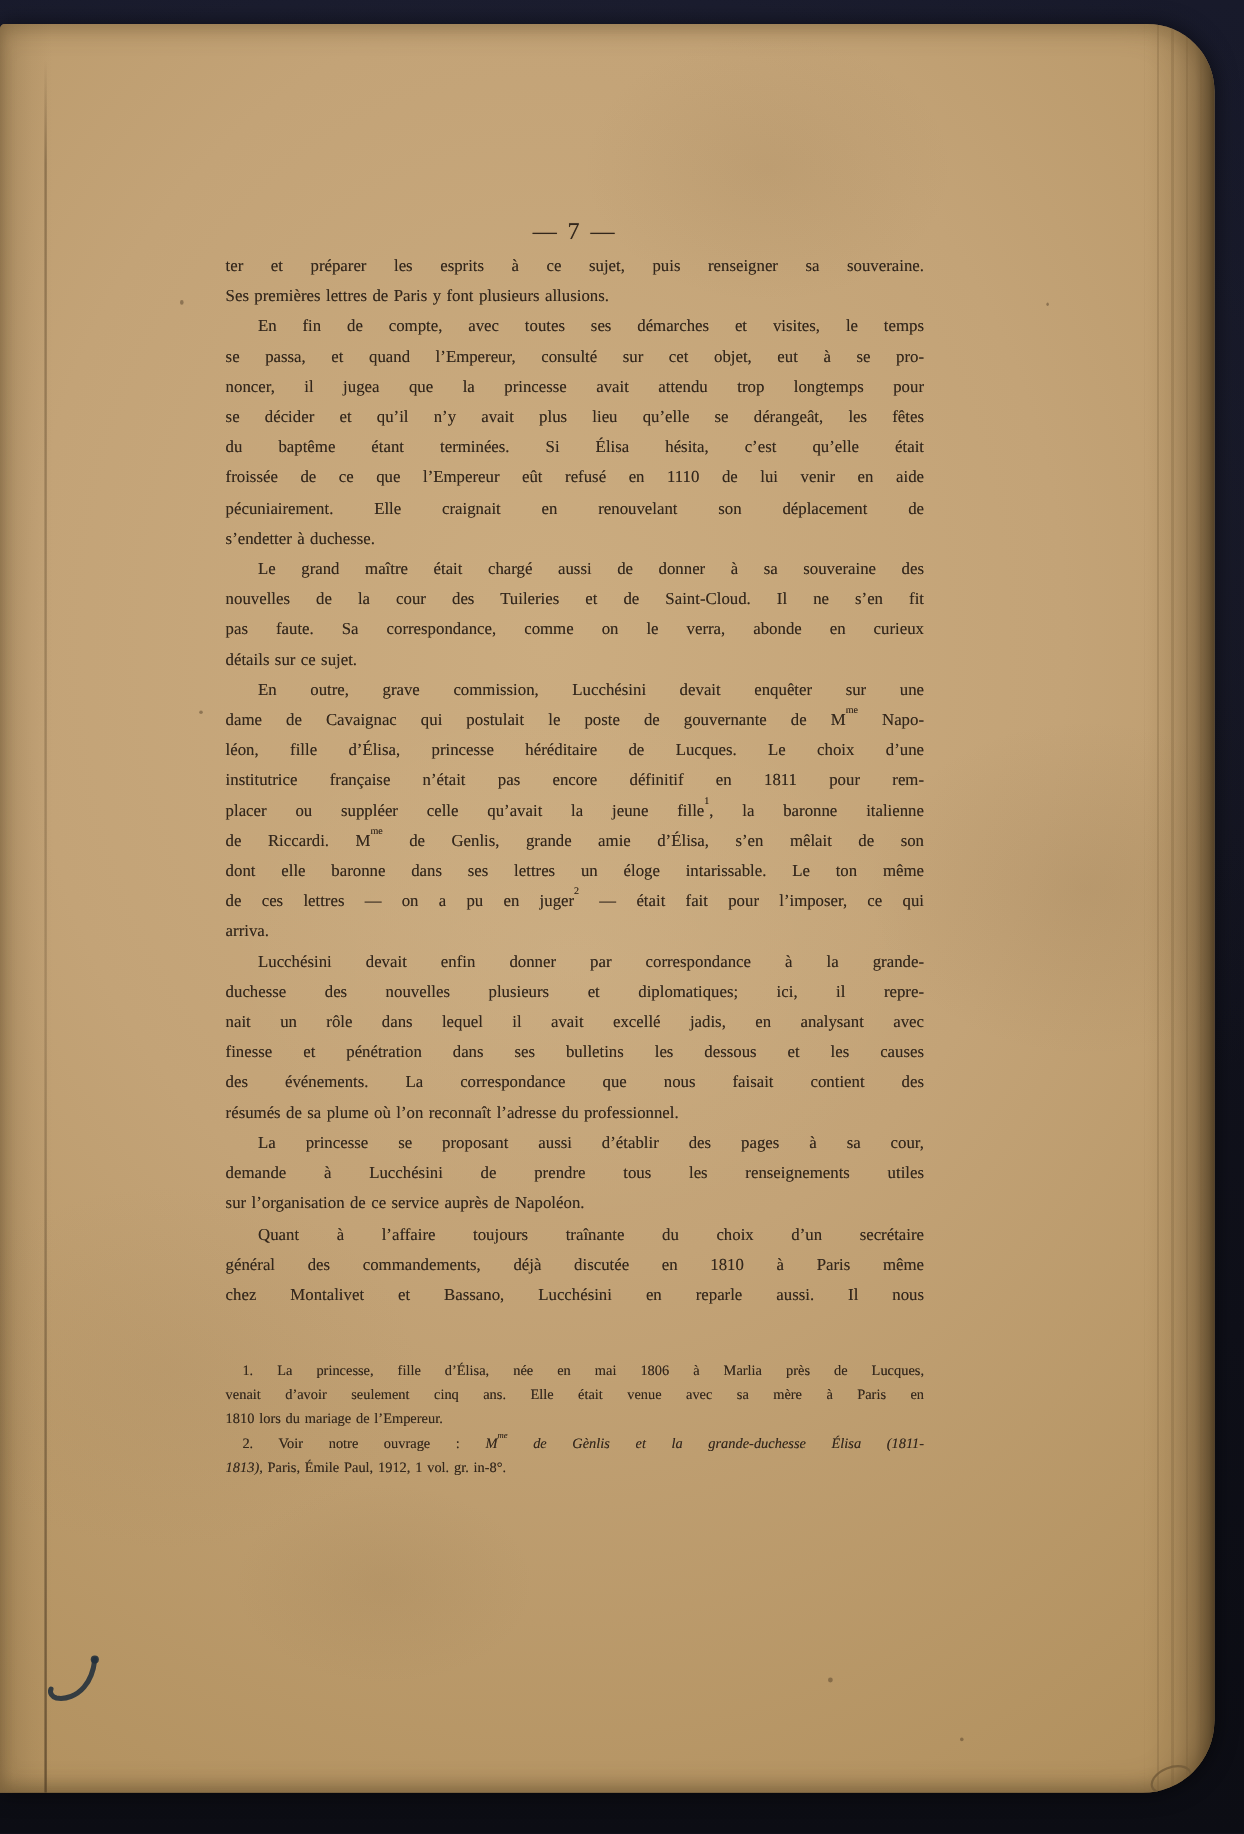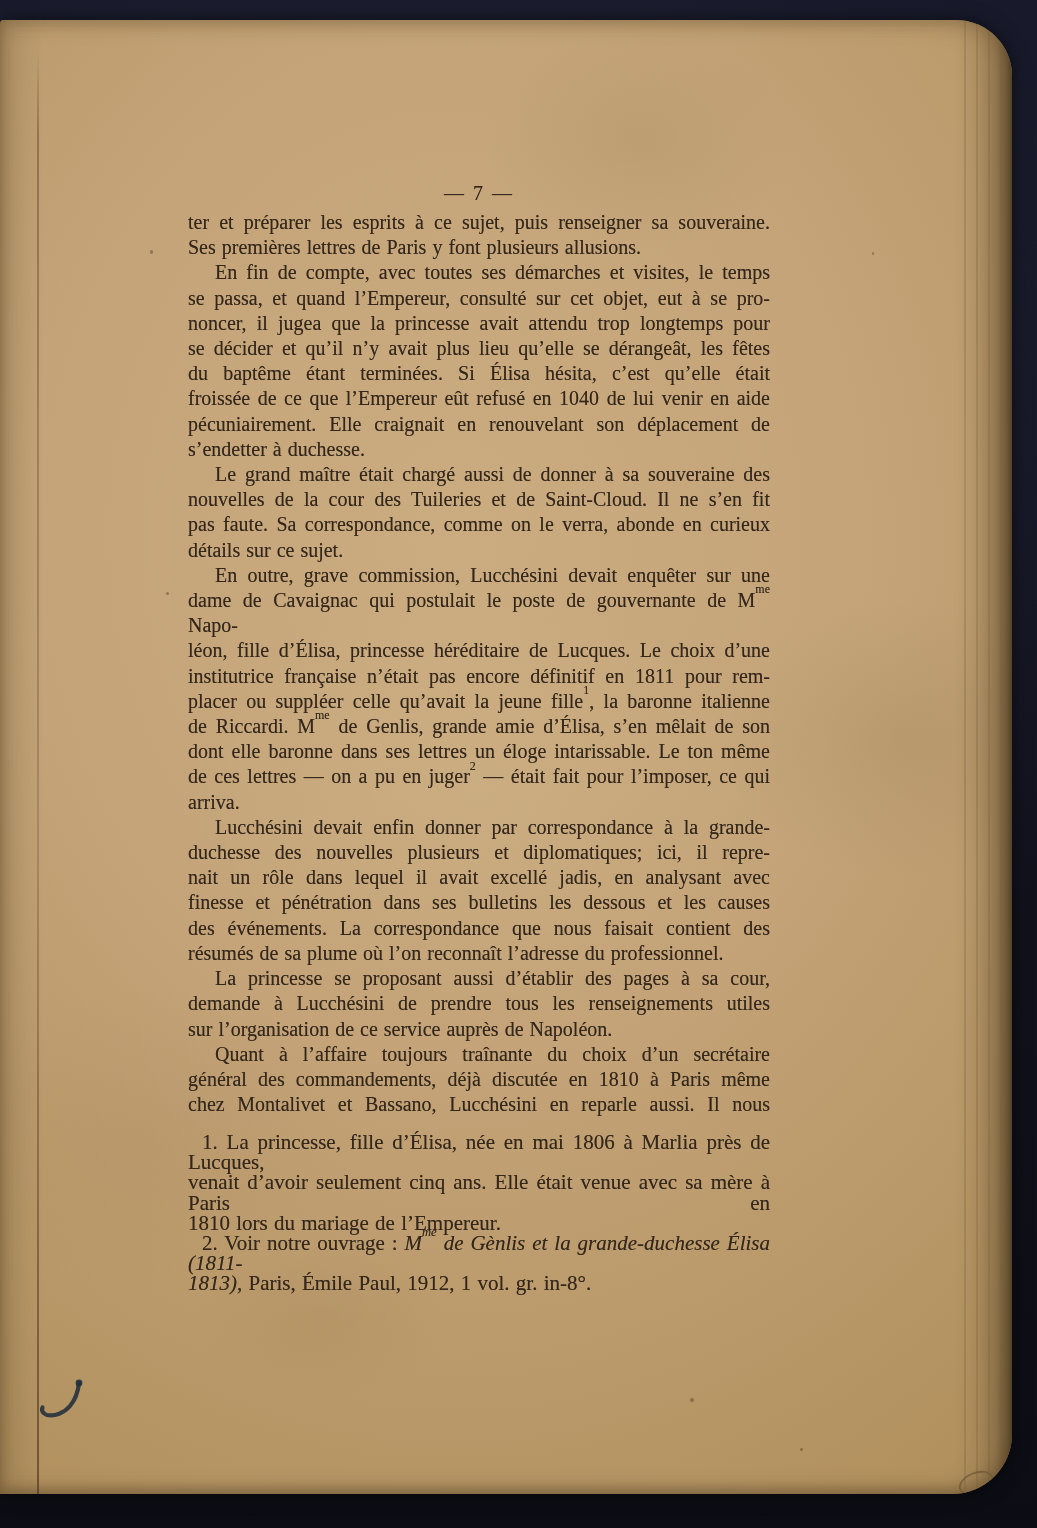--- a/index.html
+++ b/index.html
@@ -61,22 +61,22 @@
         rgba(0,0,0,0) 0 10px, rgba(118,92,56,.28) 10px 12px),
       linear-gradient(to right,
         rgba(0,0,0,0) 0%, rgba(140,112,70,.25) 40%,
         rgba(110,86,52,.45) 72%, rgba(78,60,34,.62) 92%, rgba(58,44,24,.70) 100%);
   }
   .text-layer{position:absolute;left:188px;width:582px;color:var(--ink);}
   .page-number{
     top:162px;text-align:center;font-size:20px;letter-spacing:2px;
     text-shadow:0 0 .6px rgba(51,39,28,.55);
   }
-  .body-text{top:190px;font-size:20px;line-height:25.2px;}
-  .footnotes{top:1112px;font-size:21px;line-height:20.2px;}
+  .body-text{top:190px;font-size:14px;line-height:25.2px;}
+  .footnotes{top:1112px;font-size:12px;line-height:20.2px;}
   .body-text,.footnotes{text-shadow:0 0 .55px rgba(51,39,28,.5);word-spacing:1px;}
   .line{text-align:justify;}
   .line.j{text-align-last:justify;}
   .line.ind{text-indent:27px;}
   .footnotes .line.ind{text-indent:14px;}
   sup{font-size:60%;line-height:0;position:relative;top:-.5em;letter-spacing:0;}
   em{font-style:italic;font-family:Liberation Serif, serif;}
   .speck{position:absolute;border-radius:50%;background:rgba(75,58,38,.45);}
   svg.mark{position:absolute;pointer-events:none;}
 </style>
@@ -95,21 +95,21 @@
         <div>
           <div class="line j">ter et préparer les esprits à ce sujet, puis renseigner sa souveraine.</div>
           <div class="line">Ses premières lettres de Paris y font plusieurs allusions.</div>
         </div>
         <div>
           <div class="line j ind">En fin de compte, avec toutes ses démarches et visites, le temps</div>
           <div class="line j">se passa, et quand l’Empereur, consulté sur cet objet, eut à se pro-</div>
           <div class="line j">noncer, il jugea que la princesse avait attendu trop longtemps pour</div>
           <div class="line j">se décider et qu’il n’y avait plus lieu qu’elle se dérangeât, les fêtes</div>
           <div class="line j">du baptême étant terminées. Si Élisa hésita, c’est qu’elle était</div>
-          <div class="line j">froissée de ce que l’Empereur eût refusé en 1040 de lui venir en aide</div>
+          <div class="line j">froissée de ce que l’Empereur eût refusé en 1110 de lui venir en aide</div>
           <div class="line j">pécuniairement. Elle craignait en renouvelant son déplacement de</div>
           <div class="line">s’endetter à duchesse.</div>
         </div>
         <div>
           <div class="line j ind">Le grand maître était chargé aussi de donner à sa souveraine des</div>
           <div class="line j">nouvelles de la cour des Tuileries et de Saint-Cloud. Il ne s’en fit</div>
           <div class="line j">pas faute. Sa correspondance, comme on le verra, abonde en curieux</div>
           <div class="line">détails sur ce sujet.</div>
         </div>
         <div>

